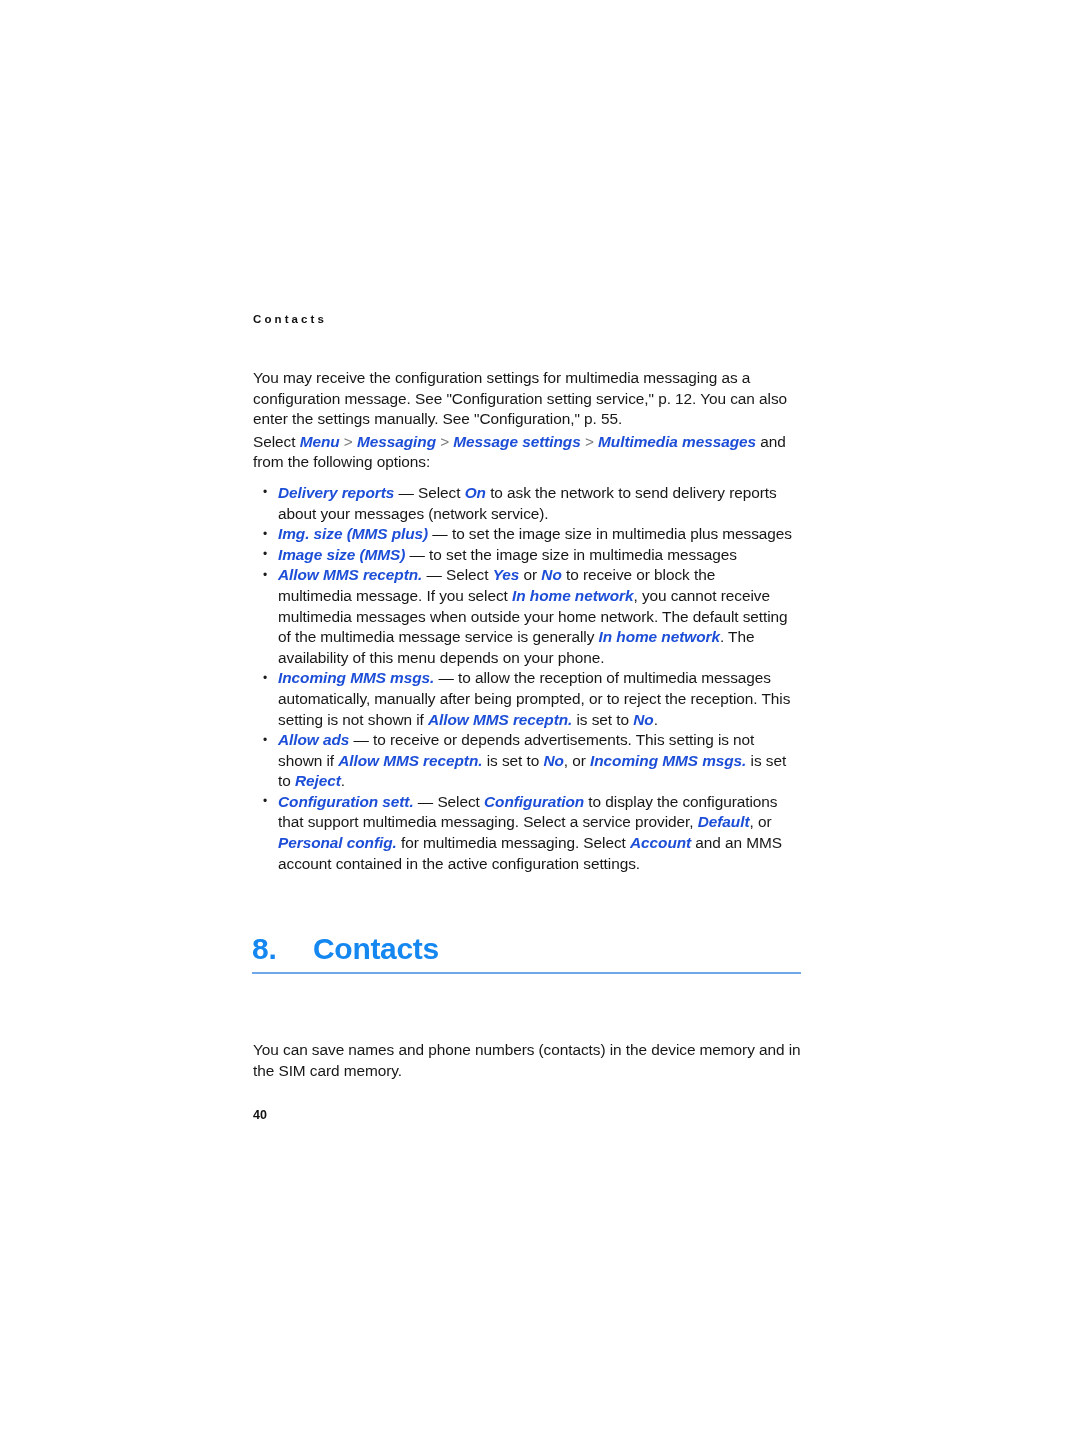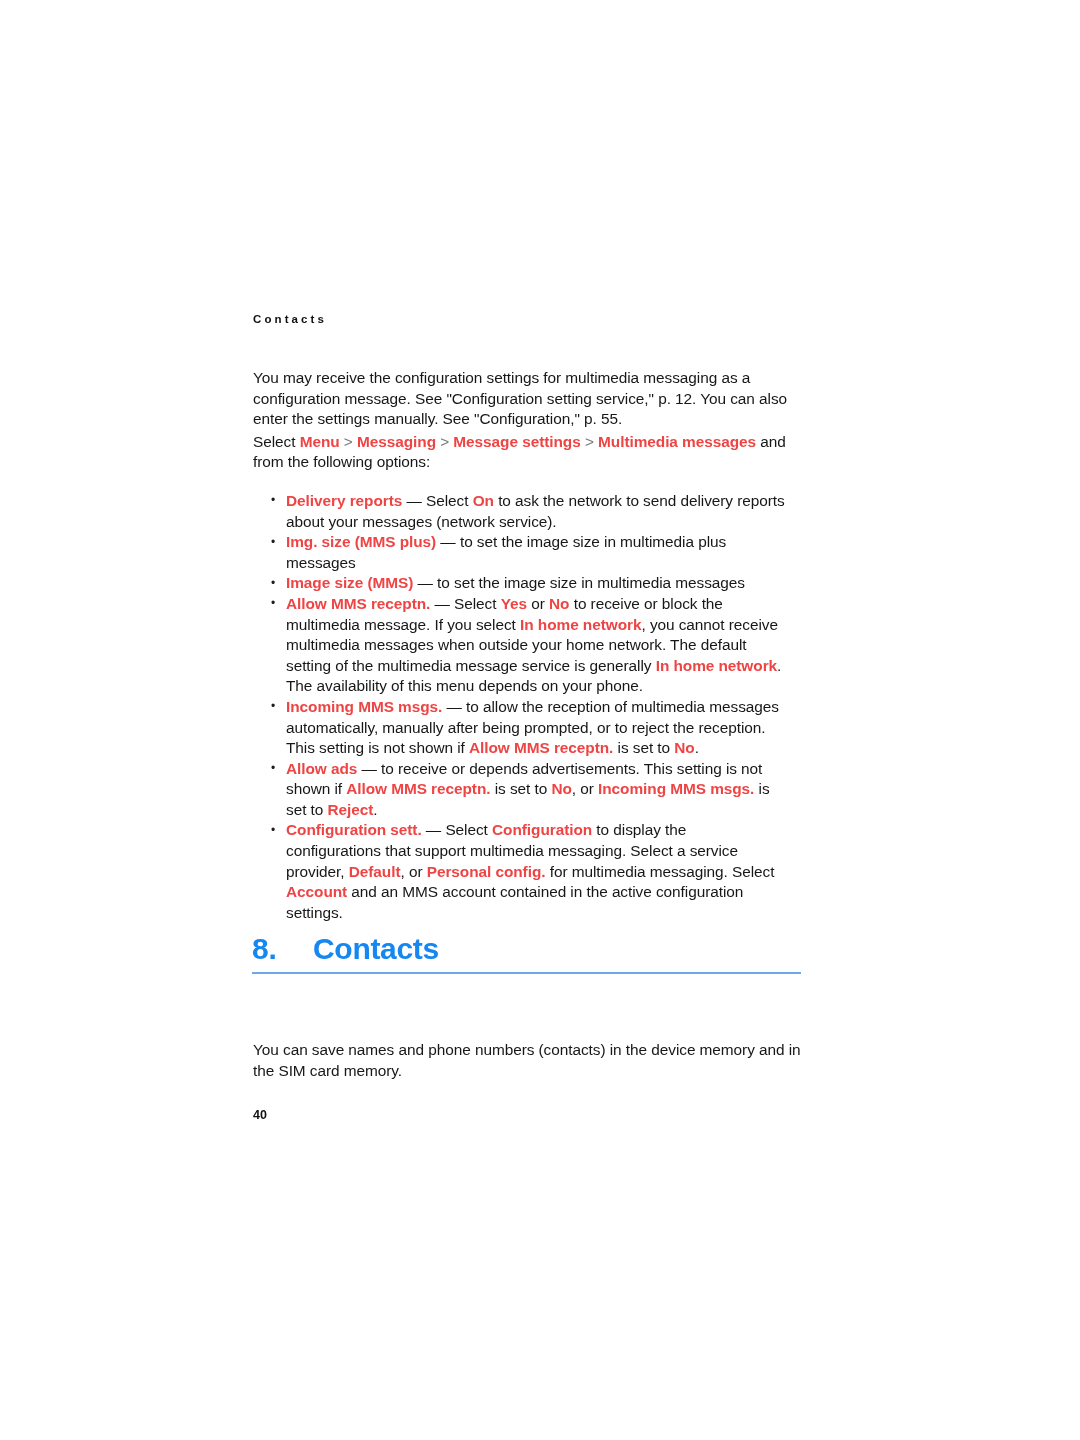--- a/index.html
+++ b/index.html
@@ -46,31 +46,32 @@
   p.body {
     margin: 0;
     font-size: 15.4px;
     line-height: 20.6px;
     color: #171717;
     letter-spacing: -0.06px;
     text-align: left;
   }
   .gap-sm { height: 2px; }
   .mi {            
-    color: #ef4444;
+    color: #1d4ed8;
     font-weight: bold;
+    font-style: italic;
   }
   .sep {           
     color: #7c7c7c;
     font-weight: normal;
   }
   
   ul.bullets {
     list-style: none;
-    margin: 16px;
+    margin: 8px;
     padding: 0;
   }
   ul.bullets > li {
     position: relative;
     padding-left: 17px;
     margin: 0;
     font-size: 15.4px;
     line-height: 20.6px;
     color: #171717;
     letter-spacing: -0.06px;

